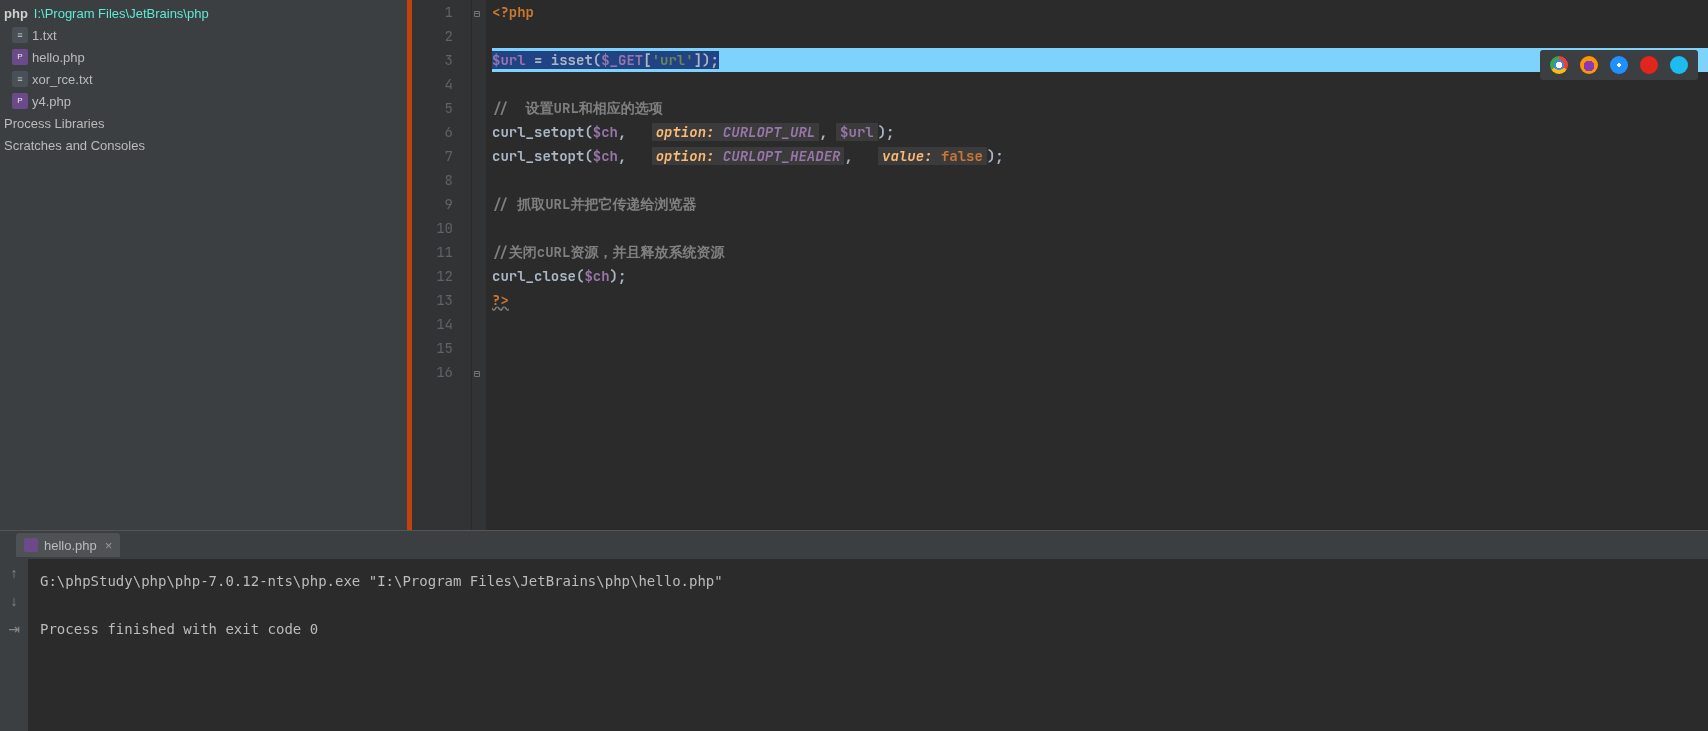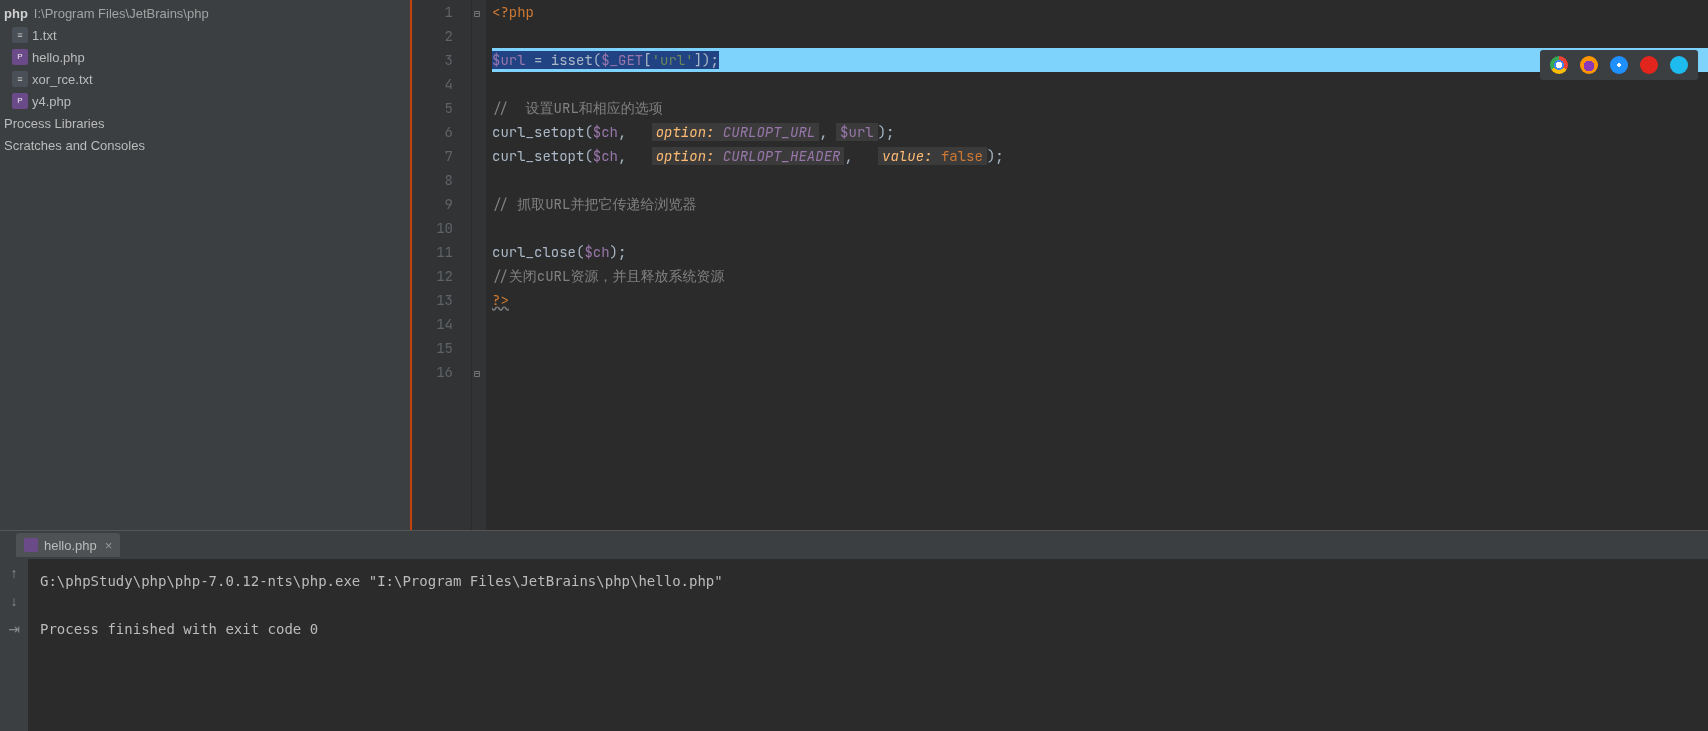--- a/index.html
+++ b/index.html
@@ -13,37 +13,37 @@
   display: flex;
   flex-direction: column;
 }
 .main-split {
   display: flex;
   height: 530px;
 }
 .sidebar {
   width: 412px;
   background: #3c3f41;
-  border-right: 2px solid #c2410c;
+  border-right: 5px solid #c2410c;
   padding-top: 2px;
 }
 .project-root {
   display: flex;
   align-items: center;
   padding: 2px 4px;
   color: #bbbbbb;
   font-size: 13px;
 }
 .project-root .name {
   font-weight: bold;
   color: #d0d0d0;
   margin-right: 6px;
 }
 .project-root .path {
-  color: #a3a3a3;
+  color: #5eead4;
 }
 .tree-item {
   display: flex;
   align-items: center;
   padding: 2px 4px 2px 12px;
   font-size: 13px;
   color: #bbbbbb;
   cursor: pointer;
   height: 22px;
 }
@@ -85,20 +85,21 @@
 .fold-mark {
   position: absolute;
   left: 2px;
   color: #888;
   font-size: 10px;
 }
 .code {
   flex: 1;
   padding-left: 6px;
   position: relative;
+  font-weight: bold;
 }
 .code-line {
   height: 24px;
   white-space: pre;
 }
 .hl-line {
   background: #7dd3fc;
 }
 .sel {
   background: #214283;
@@ -245,22 +246,22 @@
       <div class="code-line"><span class="tok-tag">&lt;?php</span></div>
       <div class="code-line"></div>
       <div class="code-line hl-line"><span class="sel"><span class="tok-var">$url</span><span class="tok-default"> = </span><span class="tok-default">isset</span><span class="tok-default">(</span><span class="tok-var">$_GET</span><span class="tok-default">[</span><span class="tok-str">'url'</span><span class="tok-default">]);</span></span></div>
       <div class="code-line"></div>
       <div class="code-line"><span class="tok-comment">//  设置URL和相应的选项</span></div>
       <div class="code-line"><span class="tok-default">curl_setopt</span><span class="tok-default">(</span><span class="tok-var">$ch</span><span class="tok-default">, </span>  <span class="param-hint-bg"><span class="tok-param">option:</span><span class="tok-const"> CURLOPT_URL</span></span><span class="tok-default">, </span><span class="param-hint-bg"><span class="tok-var">$url</span></span><span class="tok-default">);</span></div>
       <div class="code-line"><span class="tok-default">curl_setopt</span><span class="tok-default">(</span><span class="tok-var">$ch</span><span class="tok-default">, </span>  <span class="param-hint-bg"><span class="tok-param">option:</span><span class="tok-const"> CURLOPT_HEADER</span></span><span class="tok-default">, </span>  <span class="param-hint-bg"><span class="tok-param">value:</span><span class="tok-kw"> false</span></span><span class="tok-default">);</span></div>
       <div class="code-line"></div>
       <div class="code-line"><span class="tok-comment">// 抓取URL并把它传递给浏览器</span></div>
       <div class="code-line"></div>
+      <div class="code-line"><span class="tok-comment">//关闭cURL资源，并且释放系统资源</span></div>
       <div class="code-line"><span class="tok-default">curl_close</span><span class="tok-default">(</span><span class="tok-var">$ch</span><span class="tok-default">);</span></div>
-      <div class="code-line"><span class="tok-comment">//关闭cURL资源，并且释放系统资源</span></div>
       <div class="code-line"><span class="tok-tag wavy">?&gt;</span></div>
     </div>
 
     <div class="browser-icons">
       <span class="b-chrome"></span>
       <span class="b-ff"></span>
       <span class="b-safari"></span>
       <span class="b-opera"></span>
       <span class="b-ie"></span>
     </div>

